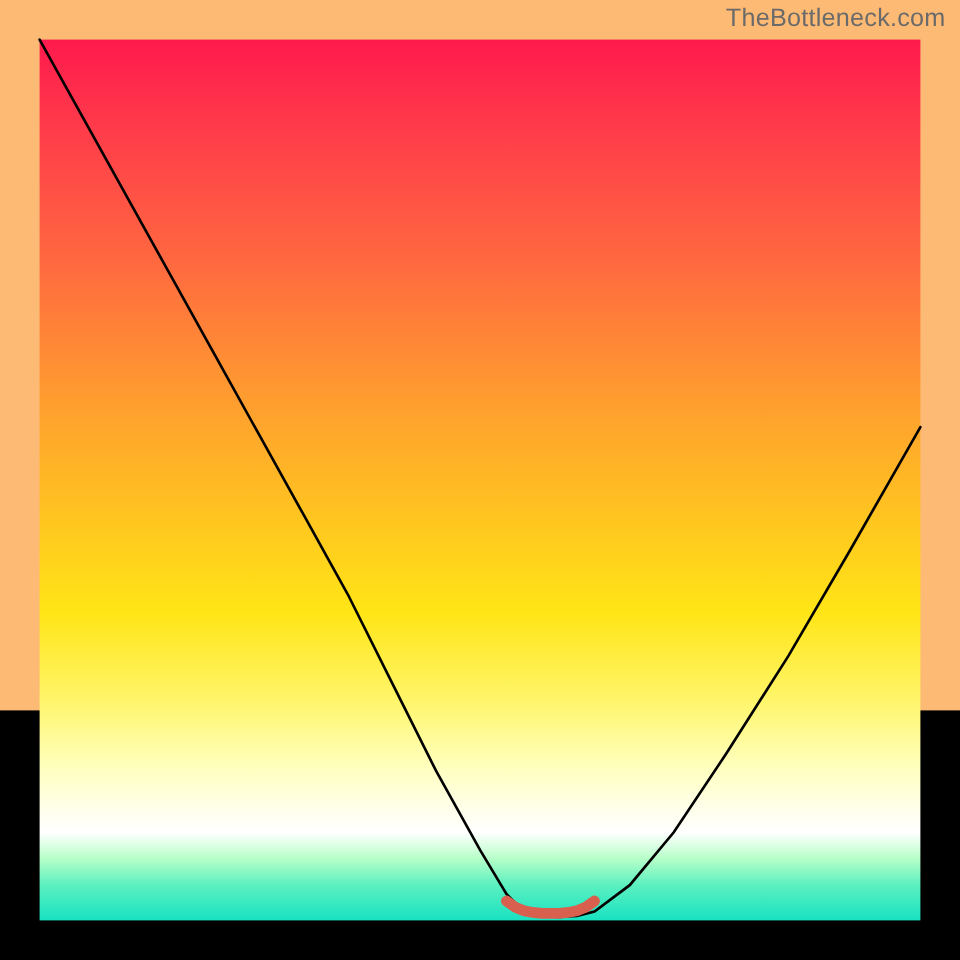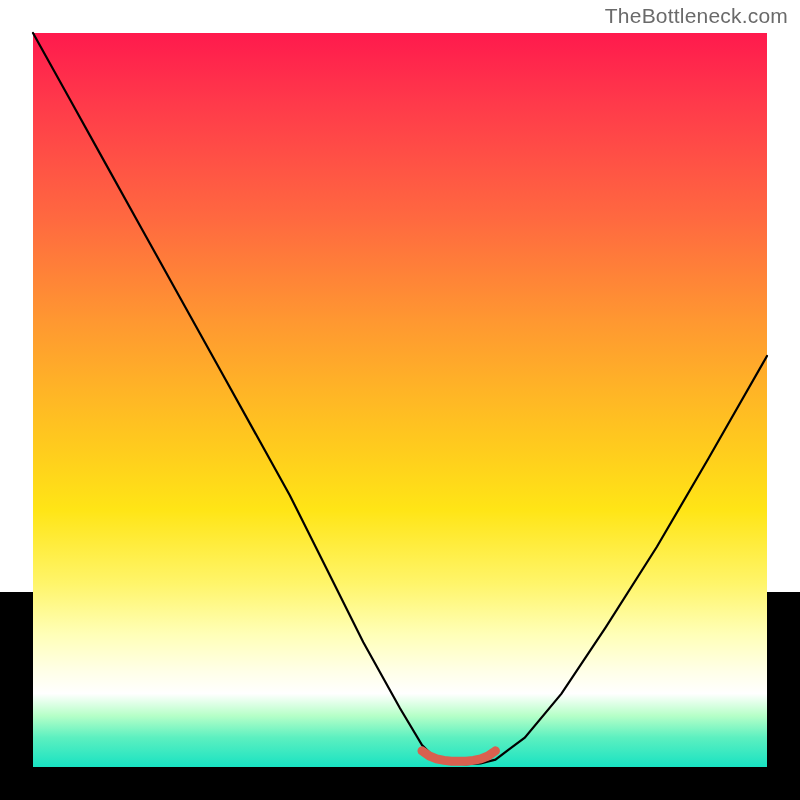--- a/index.html
+++ b/index.html
@@ -8,21 +8,21 @@
     width: 800px;
     height: 800px;
     overflow: hidden;
     background: #000;
     font-family: Arial, Helvetica, sans-serif;
   }
   .frame {
     position: relative;
     width: 800px;
     height: 592px;
-    background: #ffffff;
+    background: #fdba74;
     text-decoration: underline;
   }
   .plot-area {
     position: absolute;
     left: 33px;
     top: 33px;
     width: 734px;
     height: 734px;
     
     background: linear-gradient(

